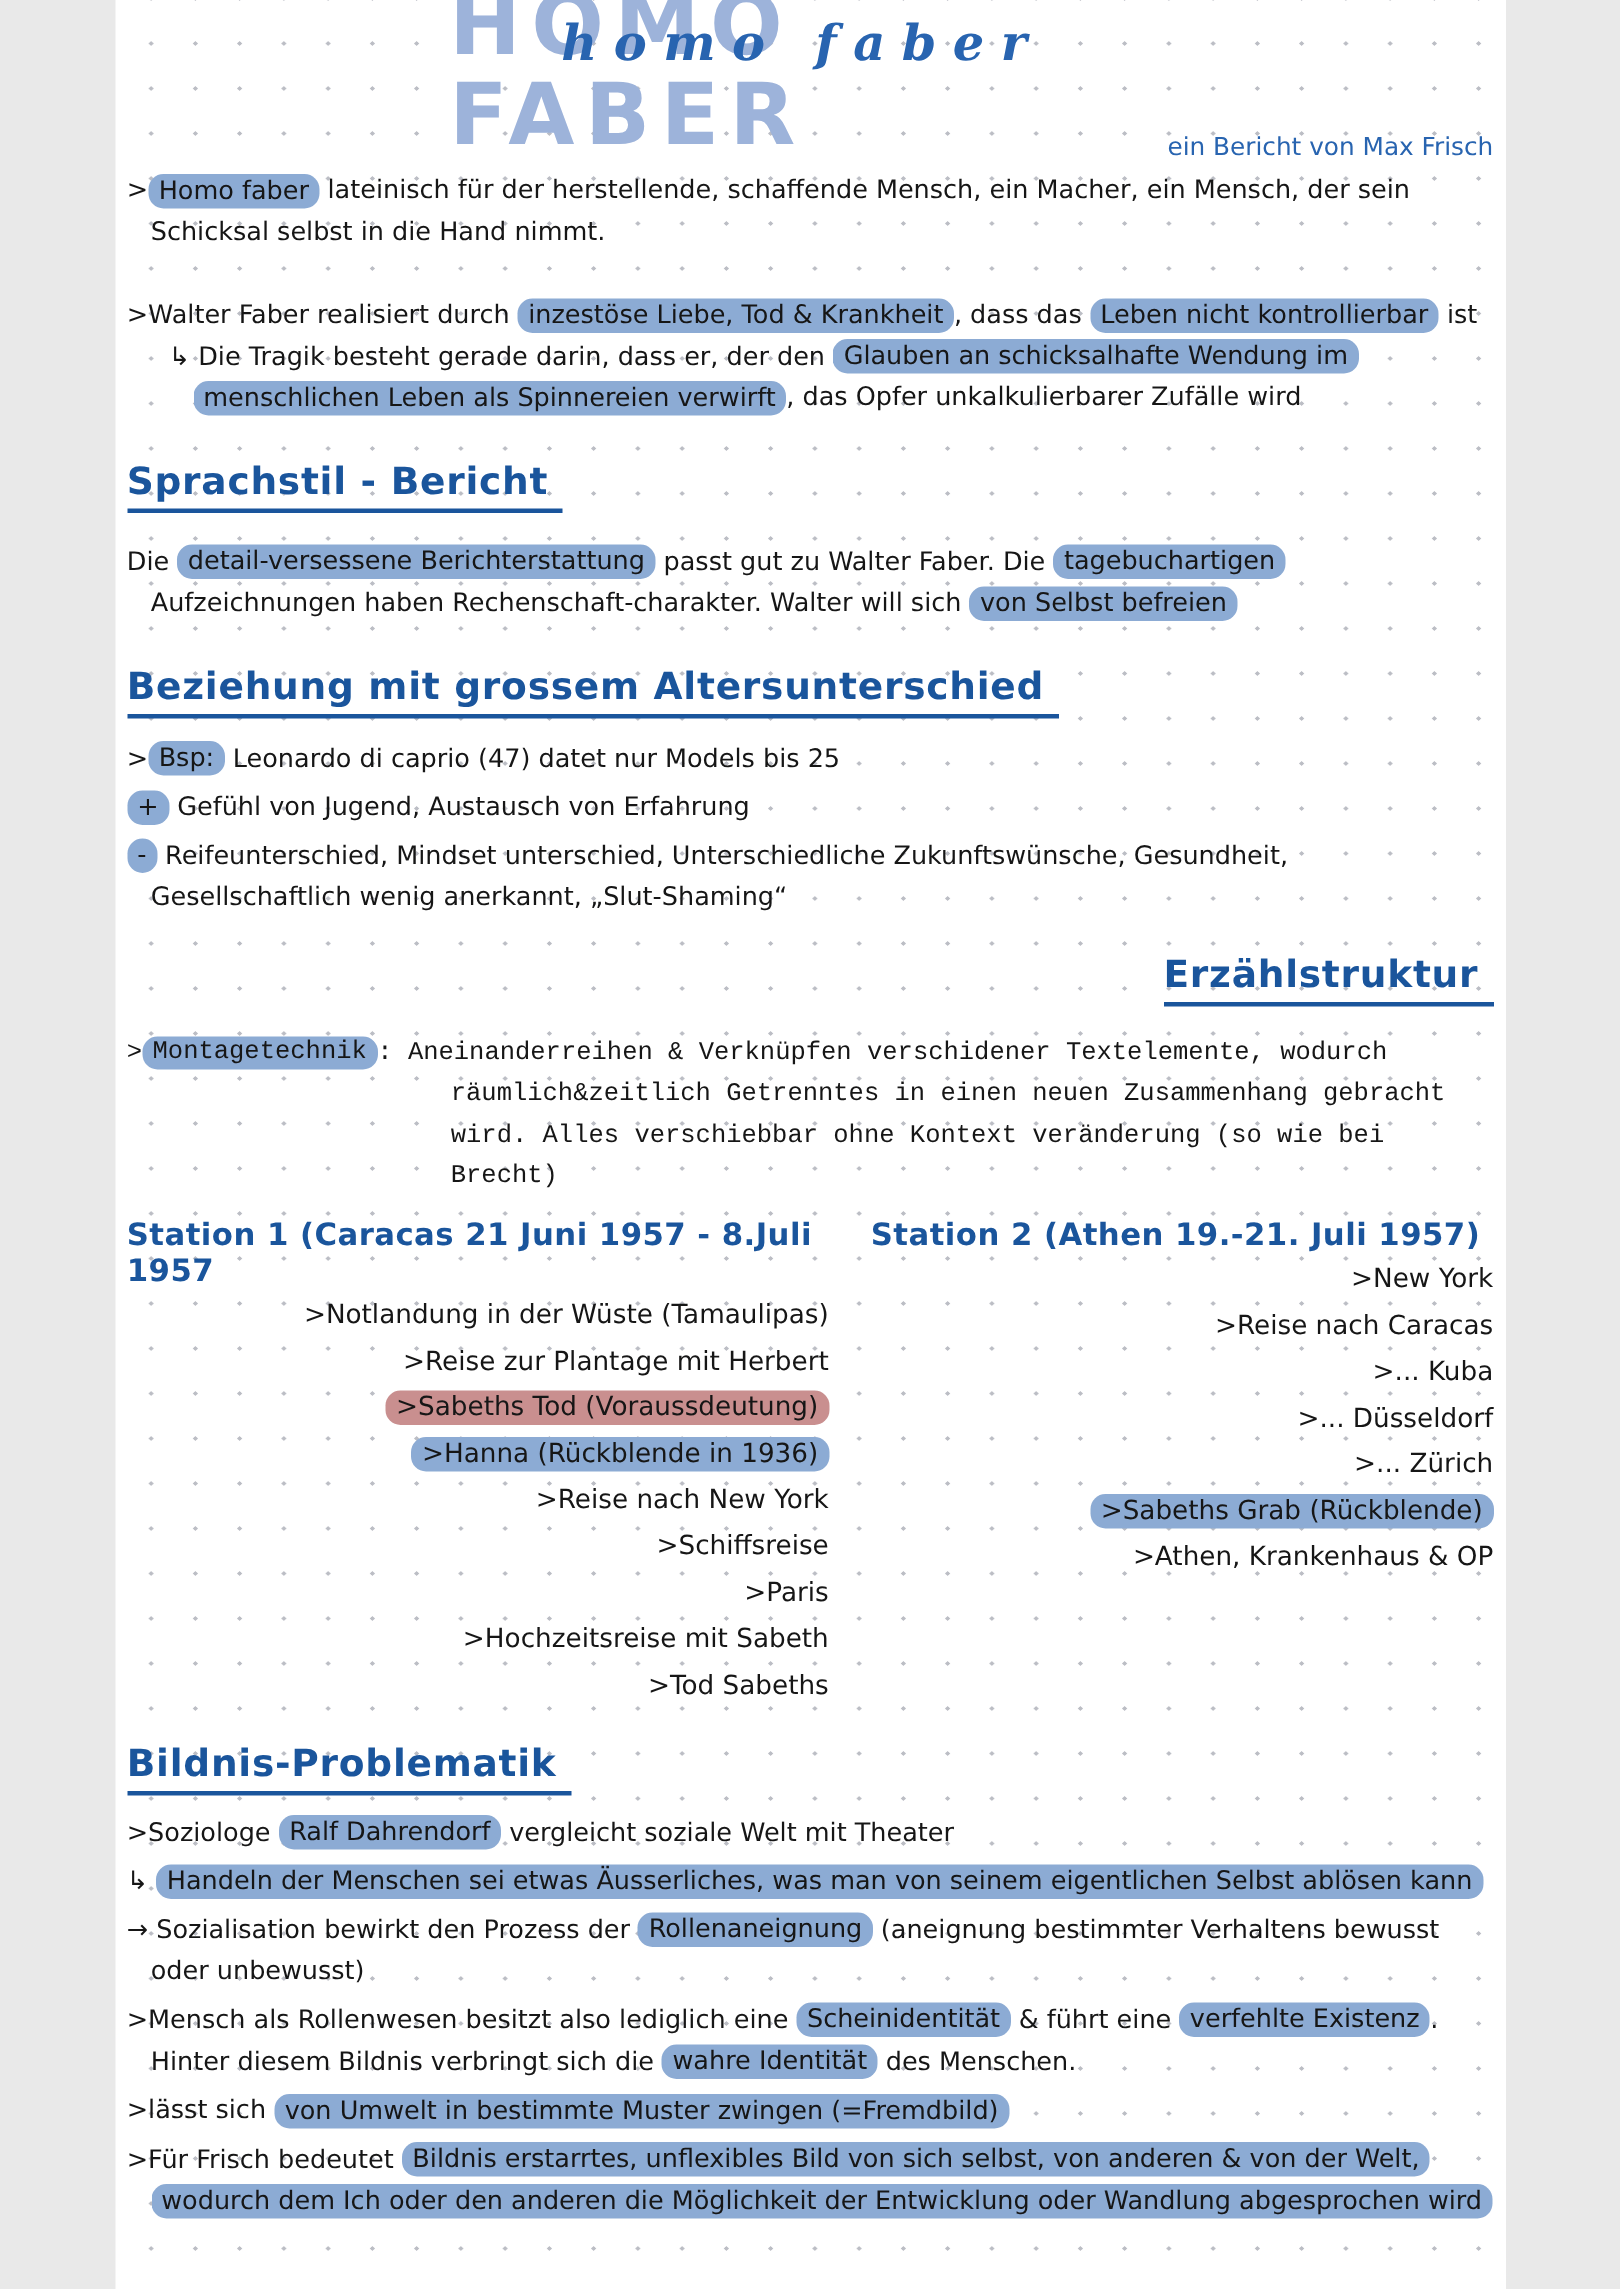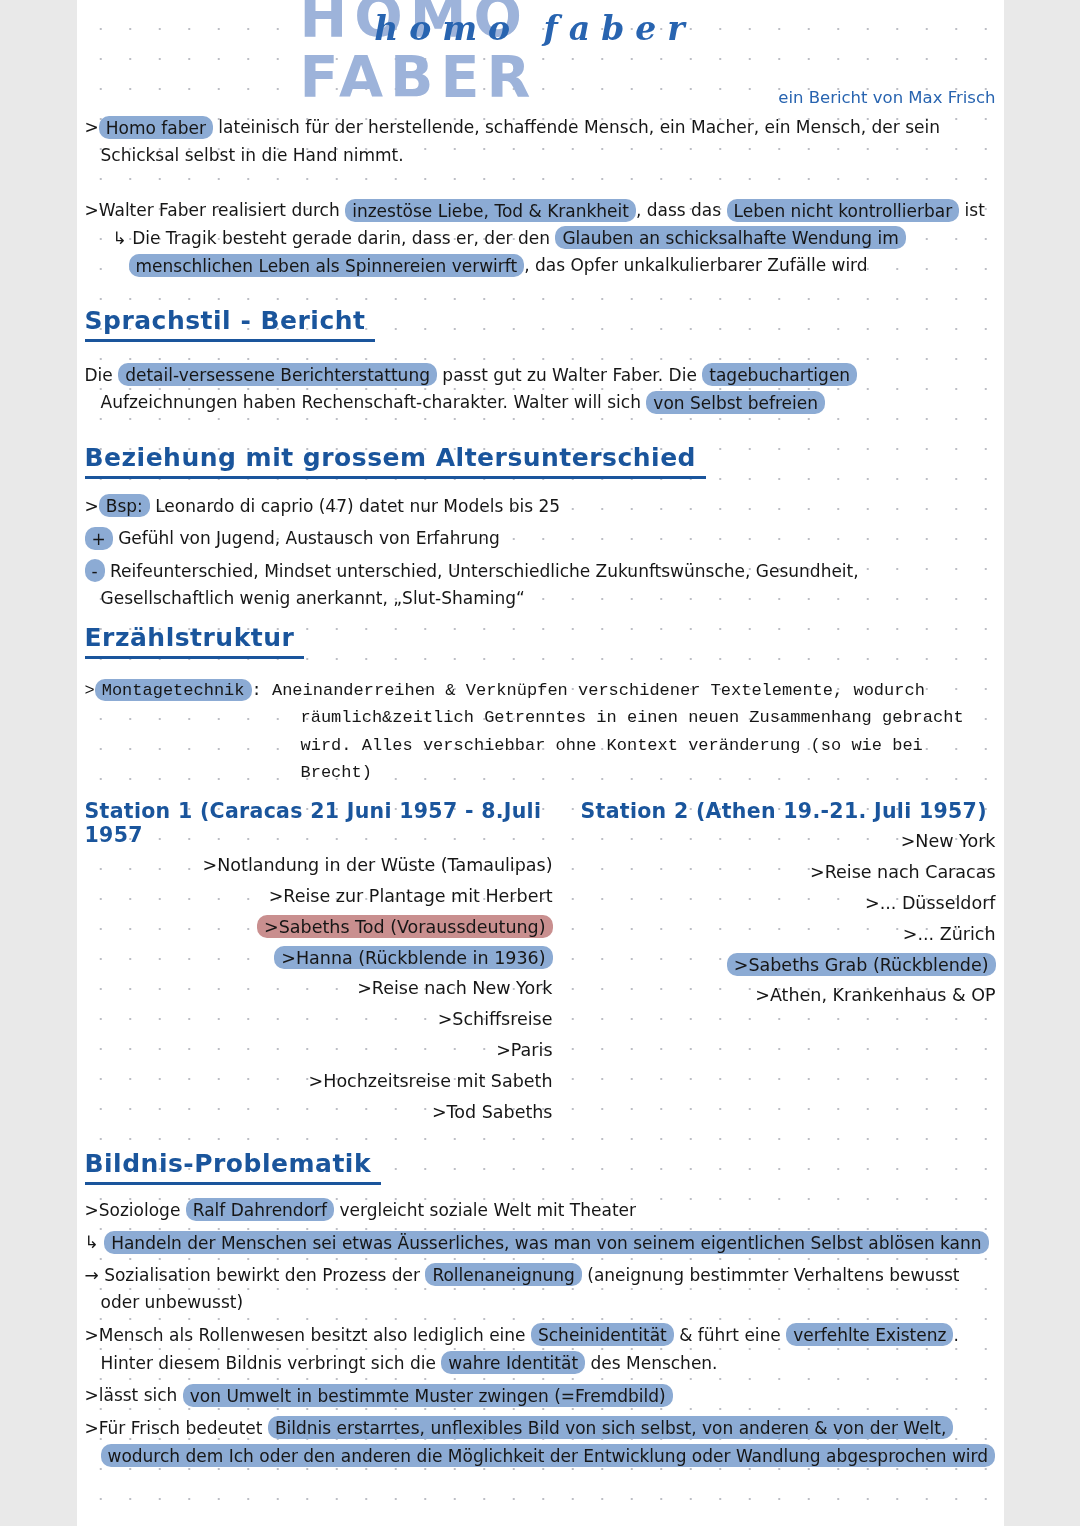--- a/index.html
+++ b/index.html
@@ -29,21 +29,21 @@
   .heading{
     font-size:25px;font-weight:bold;color:#1a559c;display:inline-block;
     border-bottom:3px solid #1a559c;padding:0 10px 4px 0;margin:0;letter-spacing:0.5px;
   }
   .m-intro{margin-top:2px;}
   .m-walter{margin-top:28px;}
   .m-h1{margin-top:26px;}
   .m-p1{margin-top:20px;}
   .m-h2{margin-top:26px;}
   .m-l2{margin-top:14px;}
-  .m-h3{margin-top:10px;}
+  .m-h3{margin-top:22px;text-align:right;}
   .m-p3{margin-top:18px;}
   .m-st{margin-top:12px;}
   .m-h4{margin-top:16px;}
   .m-l4{margin-top:12px;}
   .lines .line{margin-bottom:5px;font-size:17px;line-height:1.62;padding-left:16px;text-indent:-16px;}
   .hang-montage{padding-left:216px;text-indent:-216px;font-family:Liberation Mono, monospace;}
   
   .stations{display:flex;align-items:flex-start;}
   .station-1{width:468px;flex:0 0 auto;}
   .arrow-col{width:120px;flex:0 0 auto;display:flex;flex-direction:column;align-items:center;}
@@ -110,20 +110,21 @@
           <div class="line"><span class="txt">&gt;Paris</span></div>
           <div class="line"><span class="txt">&gt;Hochzeitsreise mit Sabeth</span></div>
           <div class="line"><span class="txt">&gt;Tod Sabeths</span></div>
         </div>
     </div>
     <div class="station-2">
       <div class="station-title">Station 2 (Athen 19.-21. Juli 1957)</div>
       <div class="station-list">
           <div class="line"><span class="txt">&gt;New York</span></div>
           <div class="line"><span class="txt">&gt;Reise nach Caracas</span></div>
+          <div class="line"><span class="txt">&gt;... Kuba</span></div>
           <div class="line"><span class="txt">&gt;... Düsseldorf</span></div>
           <div class="line"><span class="txt">&gt;... Zürich</span></div>
           <div class="line"><span class="hl hl-blue">&gt;Sabeths Grab (Rückblende)</span></div>
           <div class="line"><span class="txt">&gt;Athen, Krankenhaus &amp; OP</span></div>
         </div>
     </div>
   </div>
 
   <div class="heading-wrap m-h4">
     <h2 class="heading">Bildnis-Problematik</h2>

